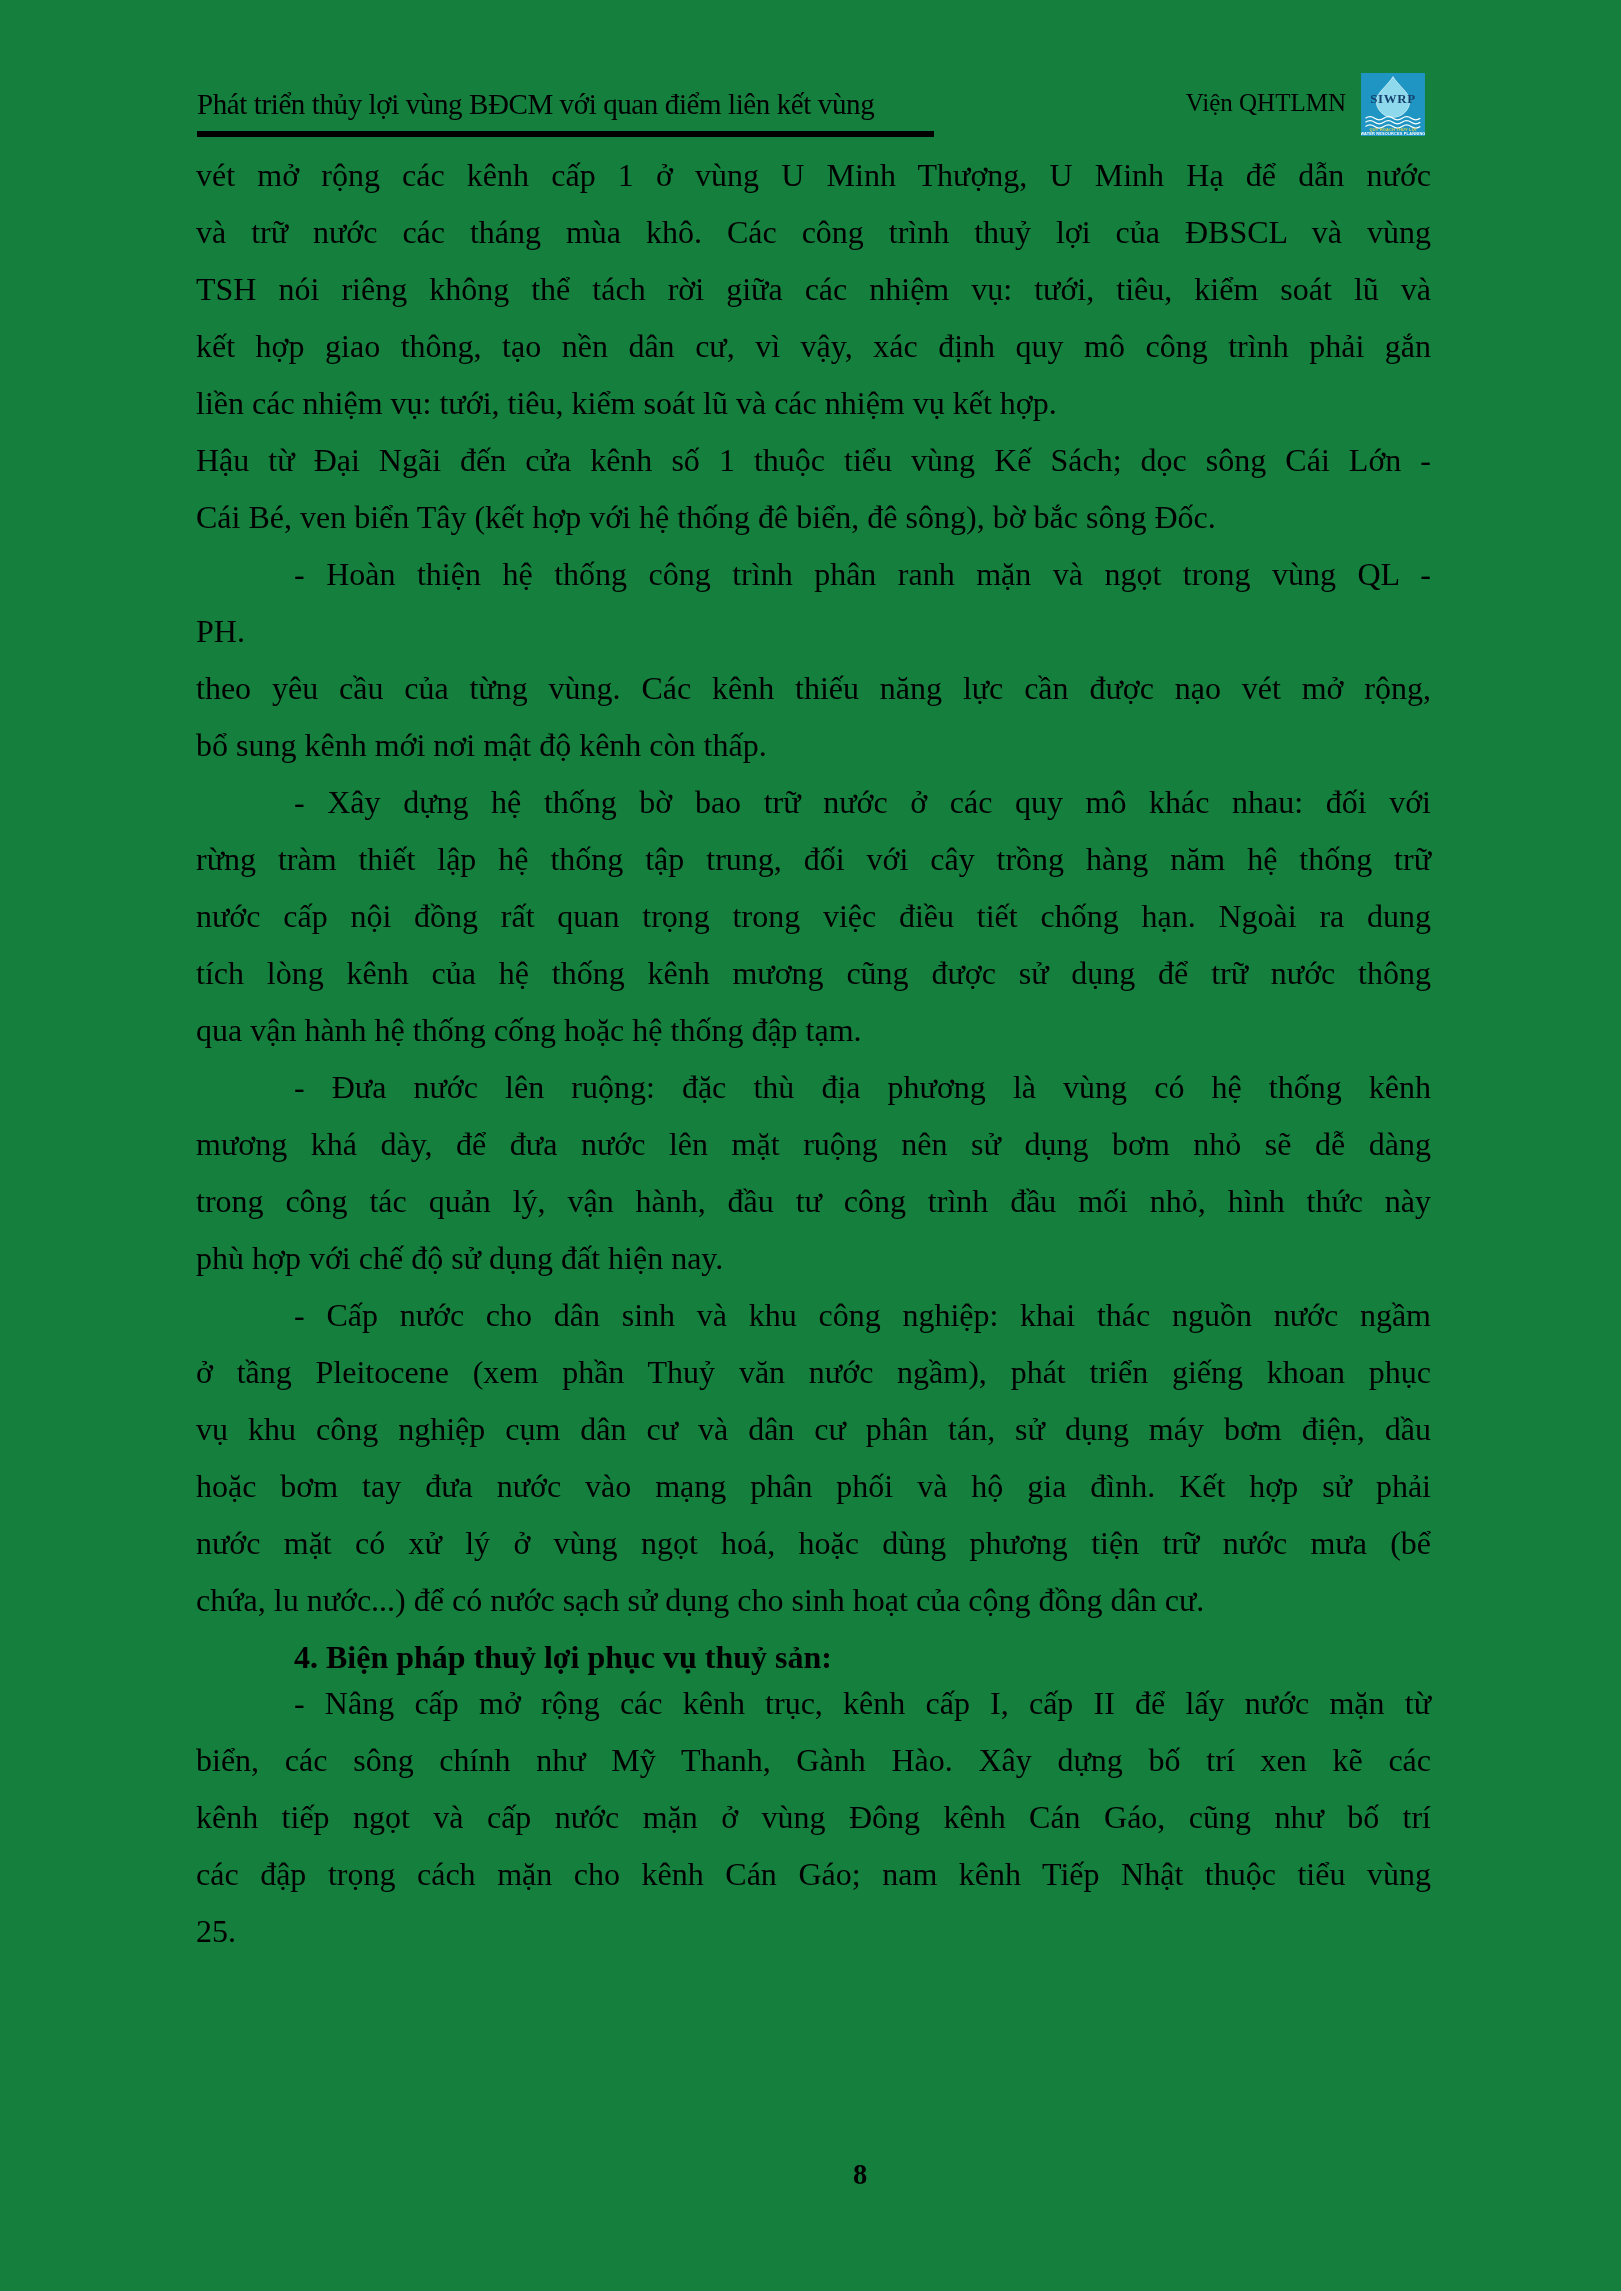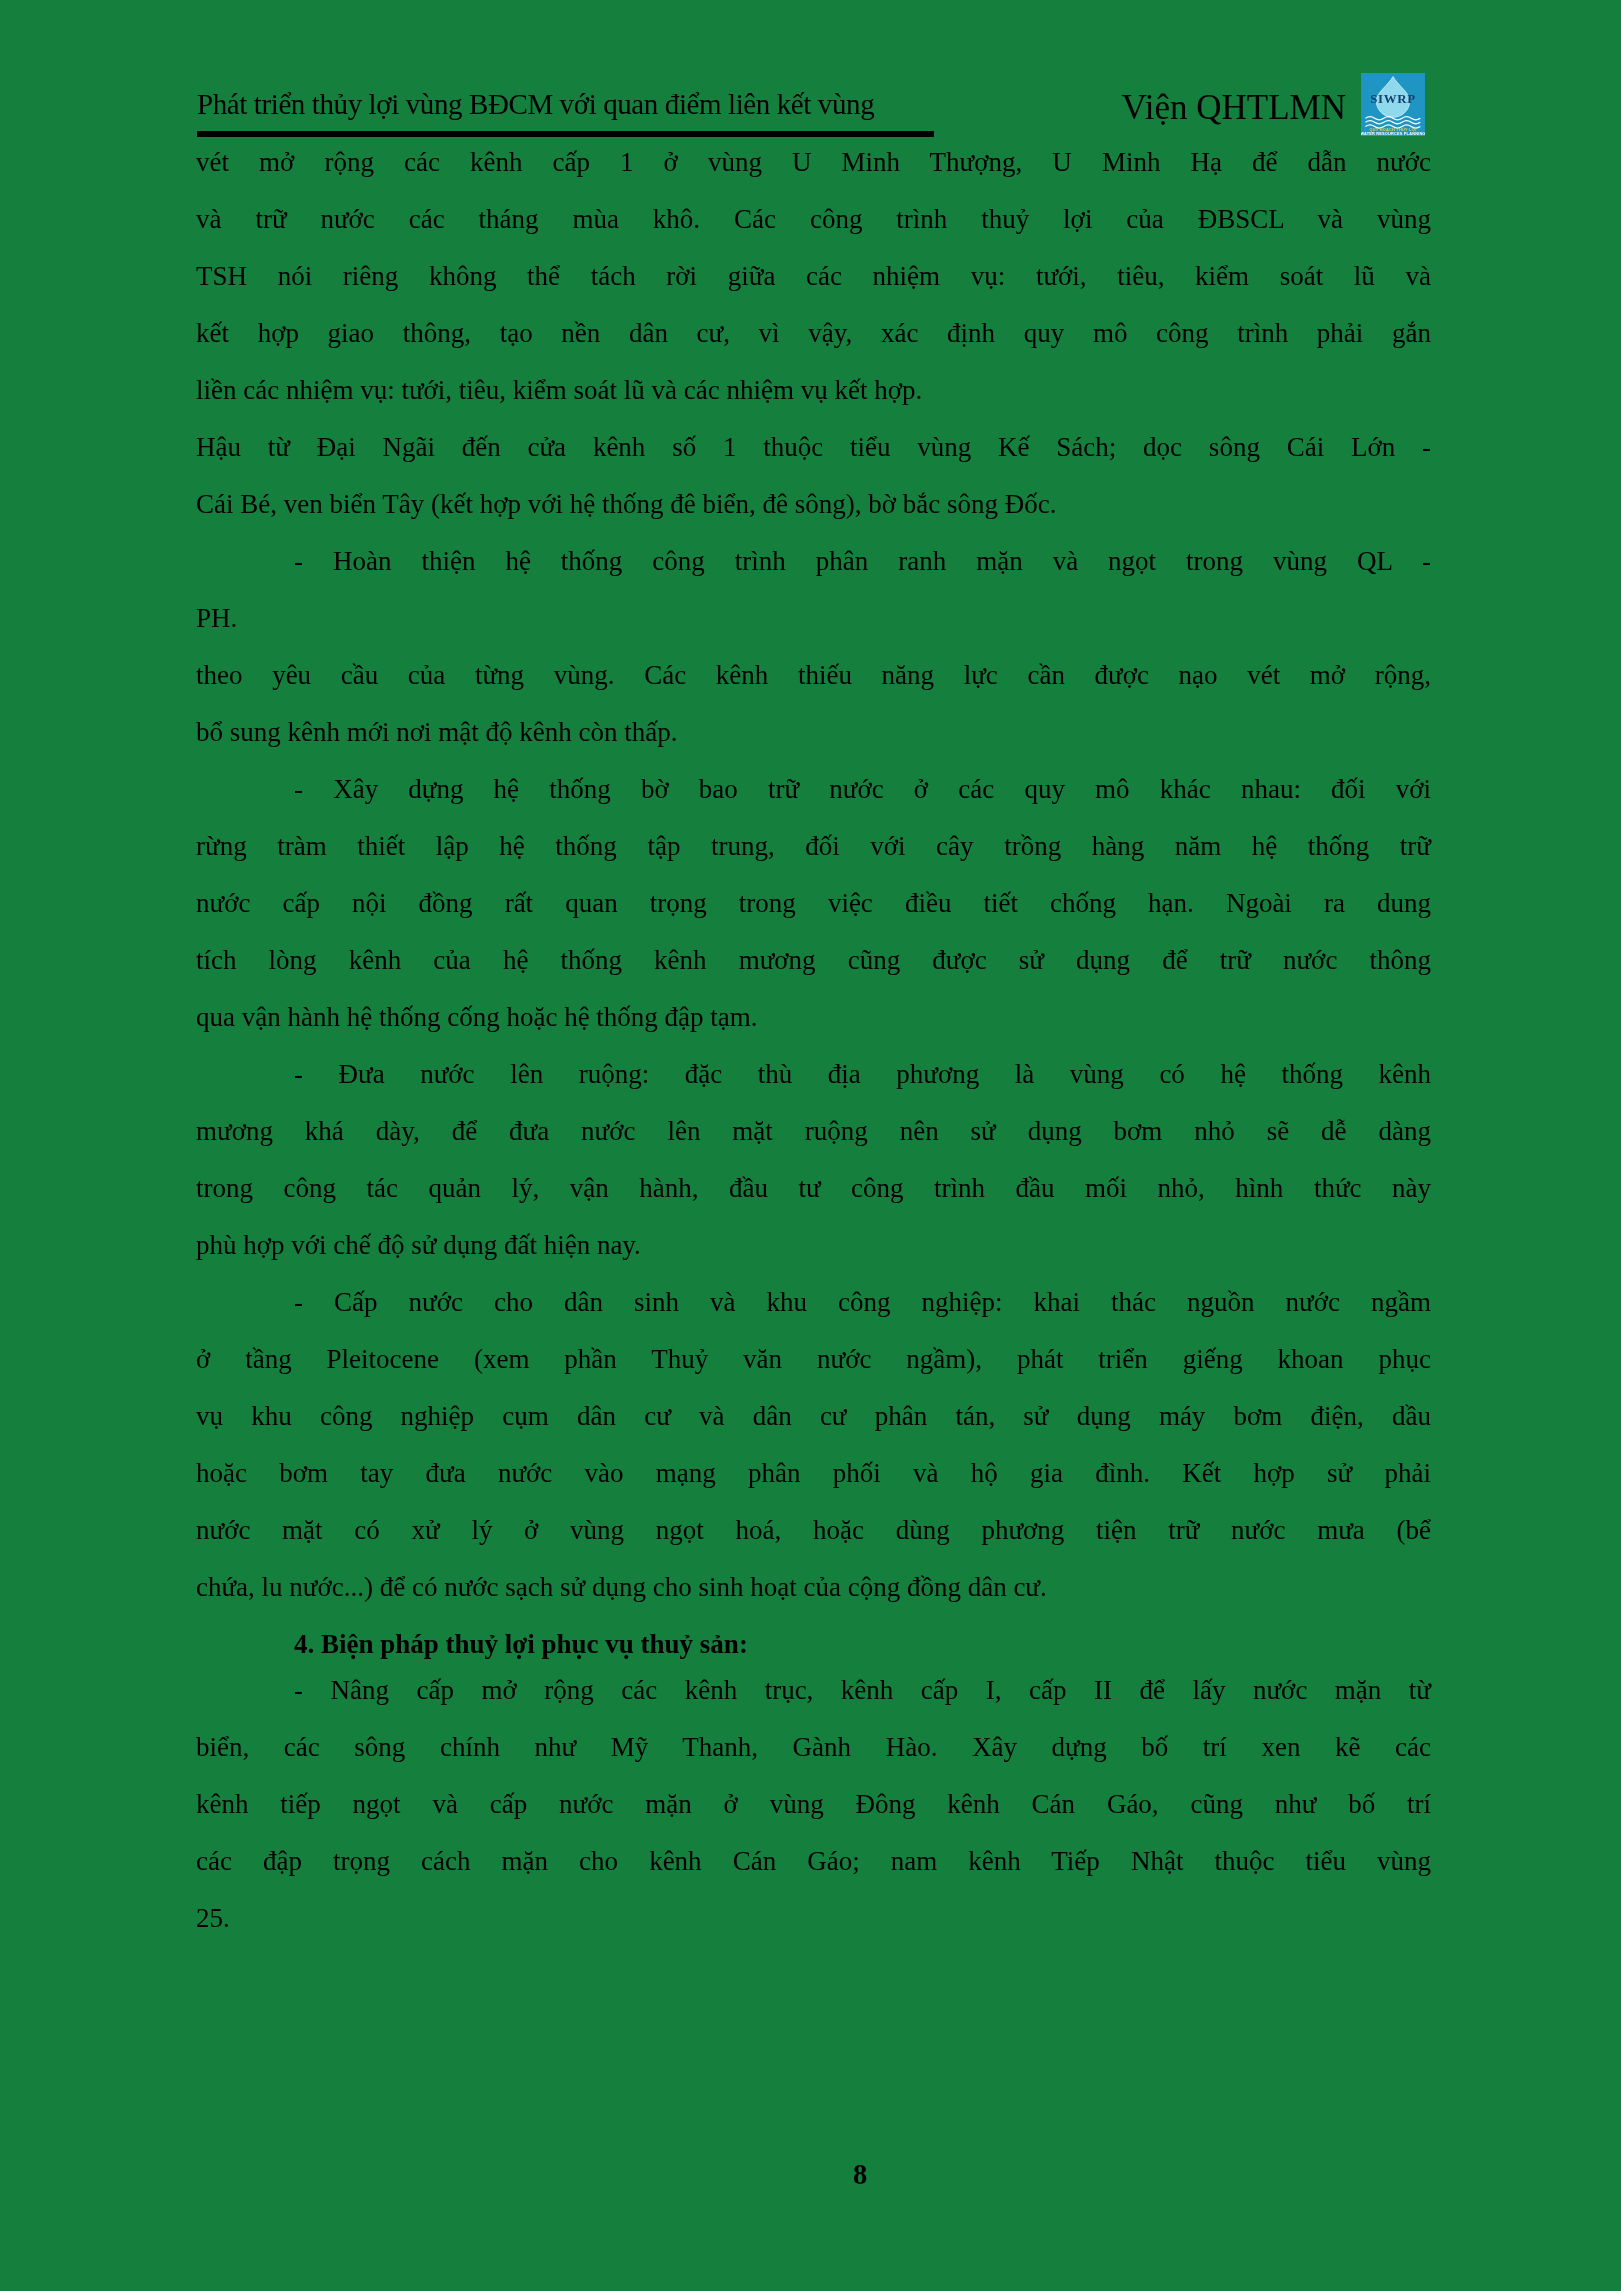--- a/index.html
+++ b/index.html
@@ -13,34 +13,34 @@
     margin:0 auto;
   }
   
   .header-title {
     position:absolute; left:197px; top:89px;
     font-size:29px; line-height:1.1; letter-spacing:-0.4px;
     white-space:nowrap;
   }
   .header-org {
     position:absolute; left:1025px; top:89px; width:321px;
-    font-size:35px; line-height:1.1; text-align:right; white-space:nowrap;
+    font-size:25px; line-height:1.1; text-align:right; white-space:nowrap;
   }
   .header-rule {
     position:absolute; left:197px; top:131px;
     width:737px; height:6.2px; background:#000;
   }
   .logo {
     position:absolute; left:1361px; top:73px;
     width:48px; height:63px;
   }
   
   .doc-body {
-    position:absolute; left:196px; top:134px; width:1235px;
-    font-size:27px;
+    position:absolute; left:196px; top:147px; width:1235px;
+    font-size:32px;
   }
   .para { margin:0; }
   .para.tight { margin-top:-10.7px; }
   .line {
     height:57px; line-height:57px;
     text-align:justify; text-align-last:justify;
     overflow:visible; white-space:normal;
   }
   .line.first { padding-left:98px; }
   .line.last  { text-align-last:left; }

